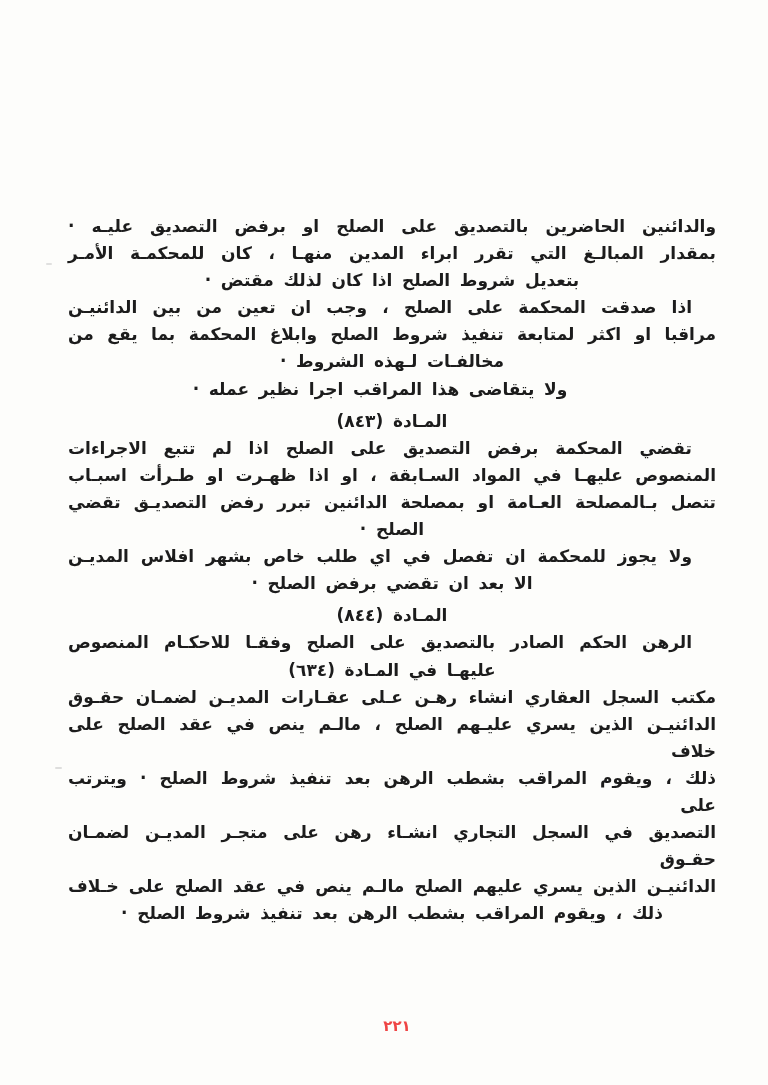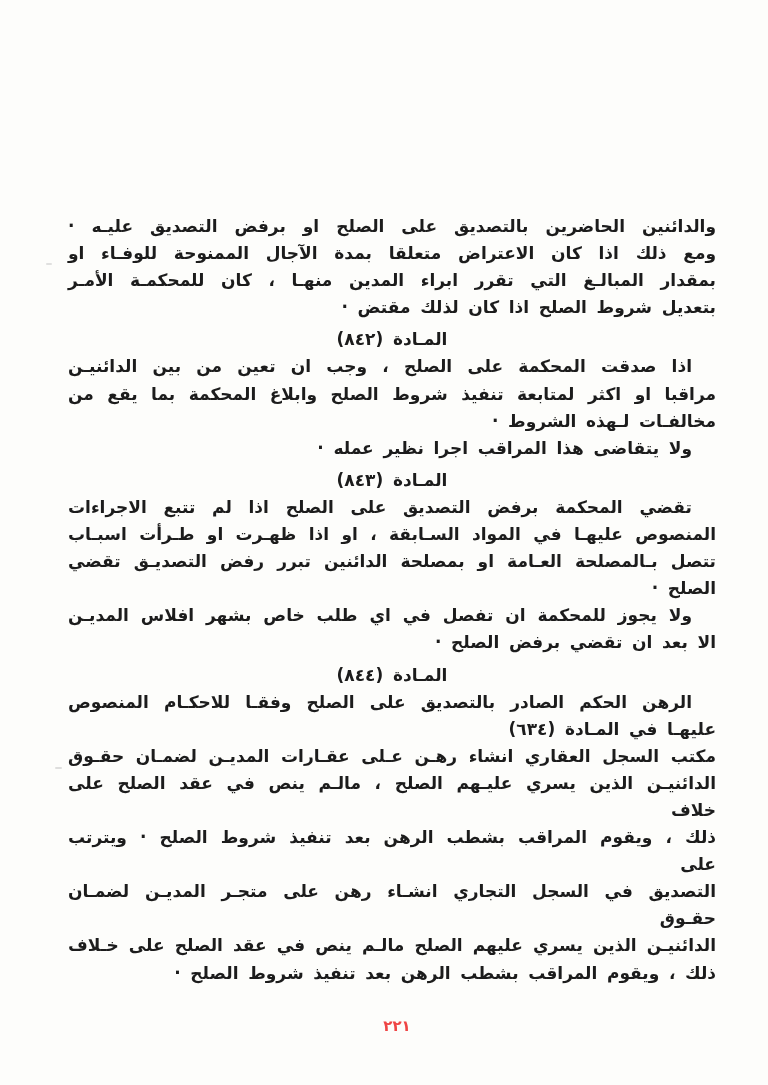--- a/index.html
+++ b/index.html
@@ -12,21 +12,21 @@
     direction:rtl;
     font-family:"DejaVu Sans",sans-serif;
     font-weight:bold;
     font-size:17px;
     line-height:27.1px;
     color:#1c1c1c;
     word-spacing:0.22em;
   }
   .ln{min-height:27.1px;}
   .full{text-align:justify;text-align-last:justify;}
-  .short{text-align:right;}
+  .short{text-align:center;}
   .indent{padding-right:24px;}
   .heading{margin-top:5px;text-align:center;}
   .pagenum{
     position:absolute;top:1017px;left:26px;right:0;
     direction:rtl;text-align:center;
     font-weight:bold;font-size:15px;letter-spacing:3px;color:#ef4444;
   }
   .speck{position:absolute;background:#c9c9c9;border-radius:1px;}
   .speck1{left:46px;top:263px;width:6px;height:2px;opacity:.55;}
   .speck2{left:55px;top:767px;width:7px;height:2px;opacity:.6;}
@@ -36,26 +36,24 @@
 
 <div class="page">
 
   <div class="speck speck1"></div>
   <div class="speck speck2"></div>
 
   <div class="textcol">
 
     <div>
       <div class="ln full">والدائنين الحاضرين بالتصديق على الصلح او برفض التصديق عليـه ·</div>
-      <div class="ln full">ومع ذلك اذا كان الاعتراض متعلقا بمدة الآجال الممنوحة للوفـاء او</div>
       <div class="ln full">بمقدار المبالـغ التي تقرر ابراء المدين منهـا ، كان للمحكمـة الأمـر</div>
       <div class="ln short">بتعديل شروط الصلح اذا كان لذلك مقتض ·</div>
     </div>
 
-    <div class="ln heading">المـادة (٨٤٢)</div>
     <div>
       <div class="ln full indent">اذا صدقت المحكمة على الصلح ، وجب ان تعين من بين الدائنيـن</div>
       <div class="ln full">مراقبا او اكثر لمتابعة تنفيذ شروط الصلح وابلاغ المحكمة بما يقع من</div>
       <div class="ln short">مخالفـات لـهذه الشروط ·</div>
       <div class="ln short indent">ولا يتقاضى هذا المراقب اجرا نظير عمله ·</div>
     </div>
 
     <div class="ln heading">المـادة (٨٤٣)</div>
     <div>
       <div class="ln full indent">تقضي المحكمة برفض التصديق على الصلح اذا لم تتبع الاجراءات</div>

